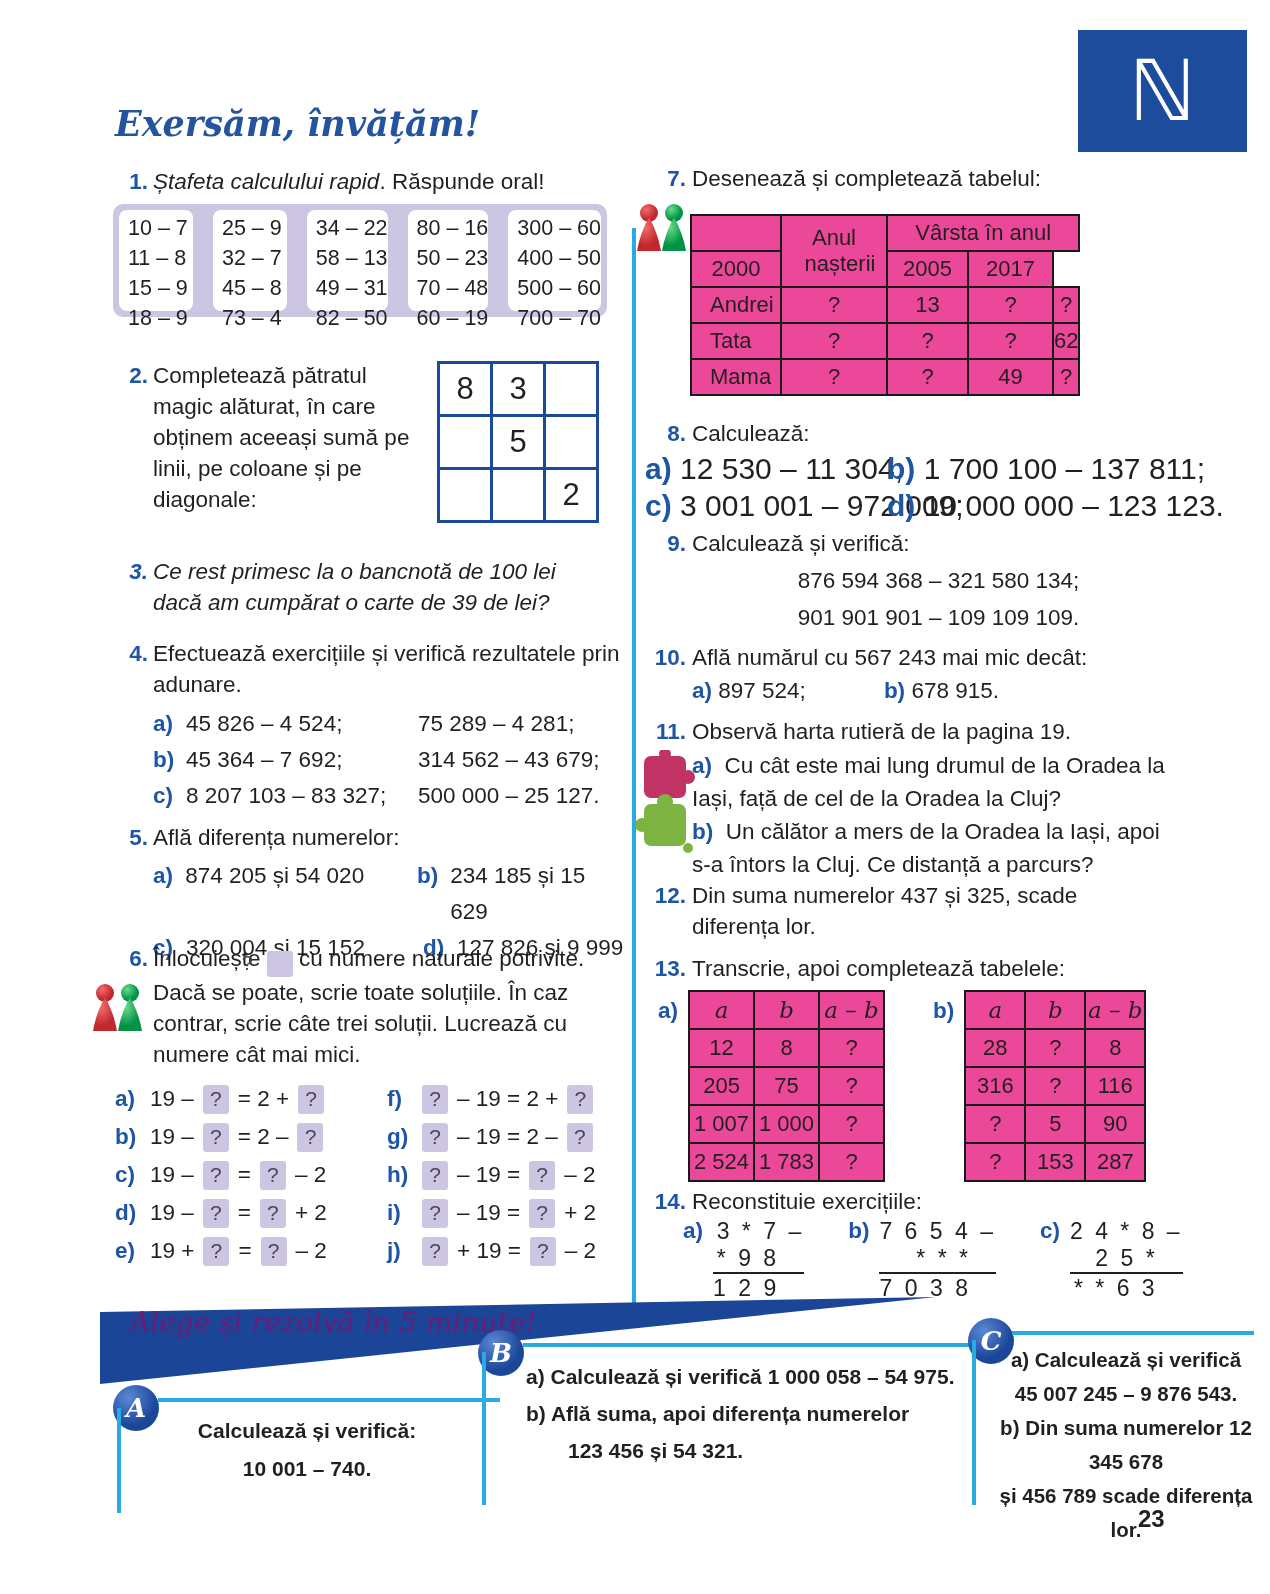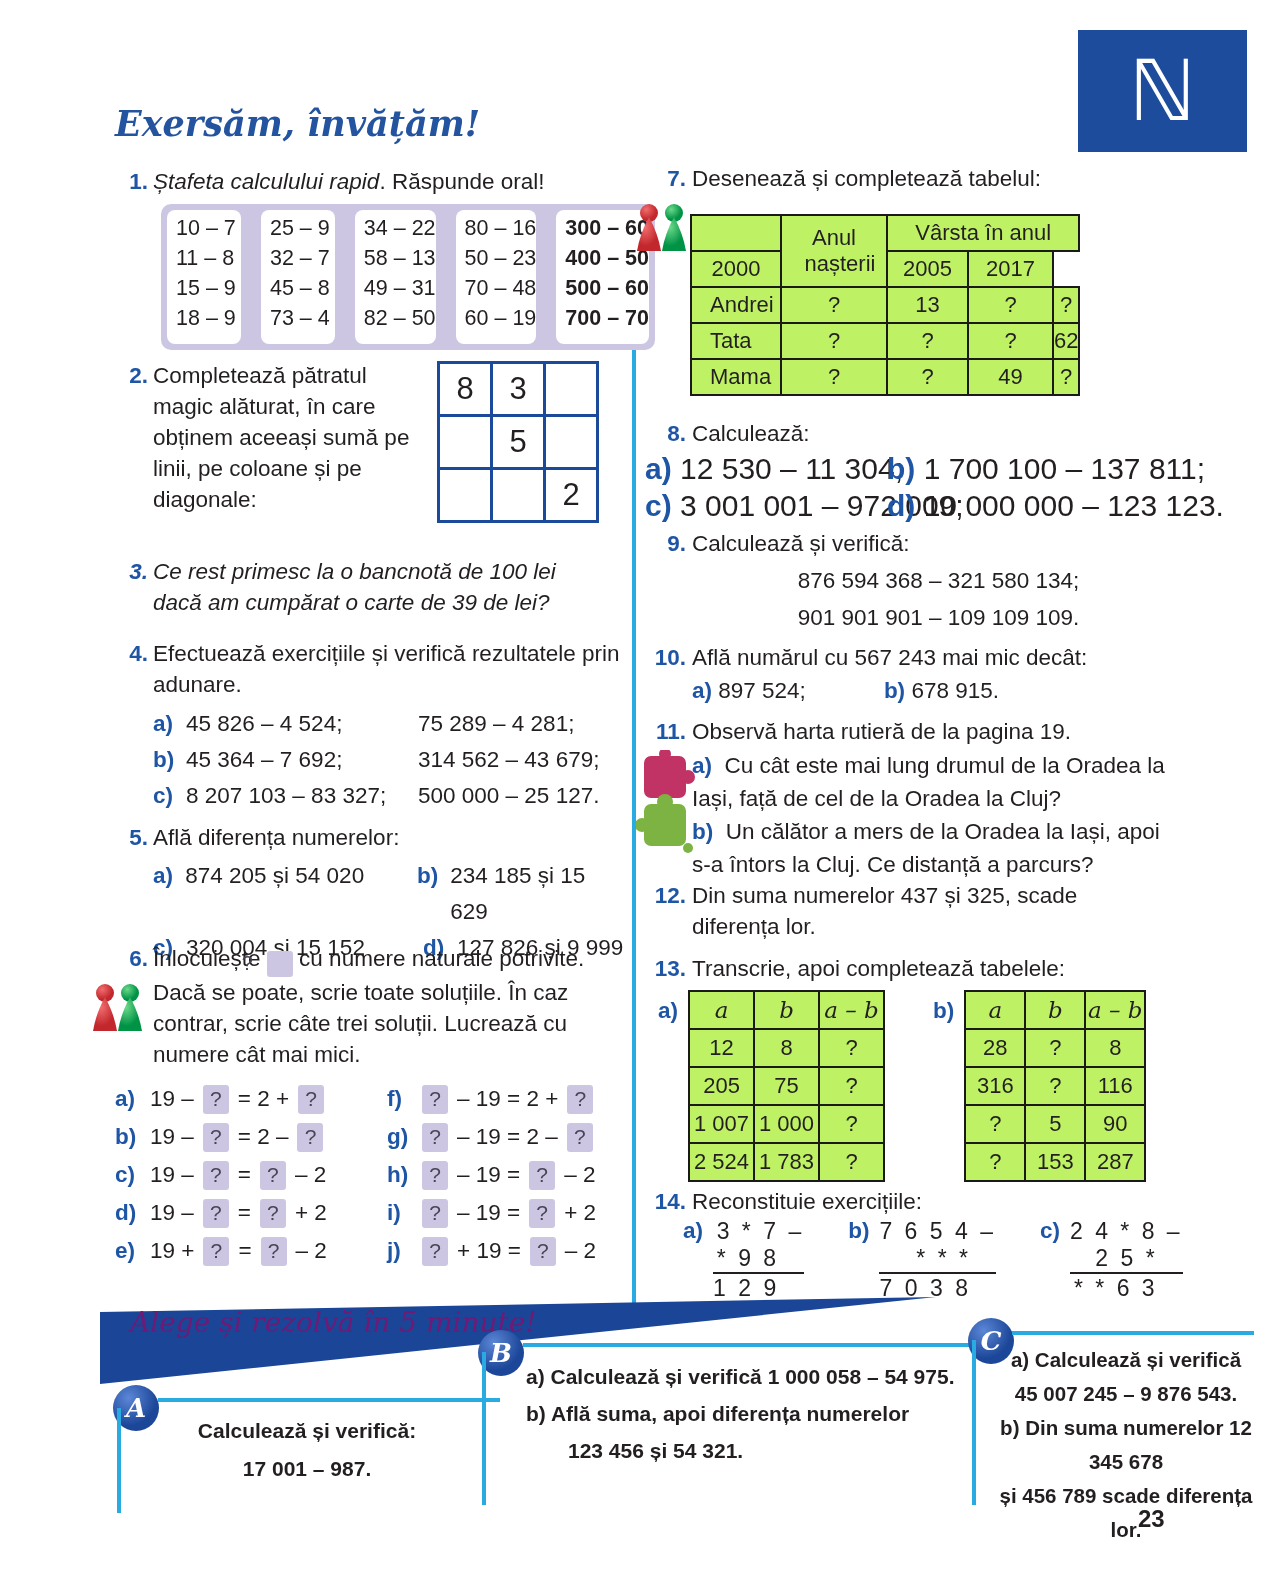--- a/index.html
+++ b/index.html
@@ -17,25 +17,25 @@
   .abs{position:absolute;}
   .lbl{color:var(--blue);font-weight:bold;}
   .exhead{font-size:22.5px;line-height:31px;padding-left:38px;text-indent:-38px;}
   .exhead .exnum{display:inline-block;width:33px;text-align:right;margin-right:5px;
     color:var(--blue);font-weight:bold;text-indent:0;}
   .exhead-r{font-size:22.5px;line-height:31px;padding-left:47px;text-indent:-47px;}
   .exhead-r .exnum{display:inline-block;width:41px;text-align:right;margin-right:6px;
     color:var(--blue);font-weight:bold;text-indent:0;}
   .it{font-style:italic;}
   
-  #ex1-panel{left:113px;top:204px;width:494px;height:146px;background:var(--lav);
-    border-radius:10px;display:flex;gap:20px;padding:6px;margin-left:48px;}
+  #ex1-panel{left:113px;top:204px;width:494px;height:113px;background:var(--lav);
+    border-radius:10px;display:flex;gap:20px;padding:6px;}
   .ex1-box{background:#fff;border-radius:8px;flex:1 1 0;padding:3px 0 0 9px;
     font-size:21.5px;line-height:30px;white-space:nowrap;}
-  .ex1-box.wide{flex:1.25 1 0;font-weight:bold;}
+  .ex1-box.wide{flex:1.25 1 0;}
   
   #magic{left:437px;top:361px;border-collapse:collapse;}
   #magic td{width:53px;height:53px;border:3px solid var(--navy);
     font-size:31px;text-align:center;vertical-align:middle;}
   
   .r4{display:flex;margin-left:38px;font-size:22.5px;line-height:36px;}
   .r4 .lb{width:33px;}
   .r4 .c1{width:232px;}
   .r5{display:flex;margin-left:38px;font-size:22.5px;line-height:36px;}
   .r5 .lb{width:33px;}
@@ -49,21 +49,21 @@
     align-items:center;justify-content:center;font-size:20px;color:#4a4556;
     border-radius:3px;vertical-align:-4px;}
   
   #eqs{left:115px;top:1080px;display:flex;gap:24px;}
   .eq-col{display:flex;flex-direction:column;}
   .eq-row{display:flex;align-items:center;gap:9px;height:38px;font-size:22.5px;width:248px;}
   .eq-row .lbl{width:26px;}
   
   table.book{border-collapse:collapse;}
   table.book td,table.book th{border:2px solid #1a1a1a;font-weight:normal;
-    font-size:22px;text-align:center;vertical-align:middle;background:#bef264;}
+    font-size:22px;text-align:center;vertical-align:middle;background:#ec4899;}
   td.ph{background:var(--lav2);}
   td.nb{border:none;background:transparent;}
   #table7{left:690px;top:214px;}
   #table7 .name{width:90px;text-align:left;padding-left:18px;}
   #table7 th{height:36px;}
   #table7 td{height:36px;}
   #table7 .c-anul{width:106px;}
   #table7 .c-y{width:81px;}
   #table7 .c-y3{width:85px;}
   .t13 td{height:38px;}
@@ -524,21 +524,21 @@
   <svg id="ribbon" class="abs" width="840" height="92" viewBox="0 0 840 92">
     <polygon points="0,17 836,2 0,89" fill="#1b4697"></polygon>
   </svg>
   <div id="ribbon-title" class="abs">Alege și rezolvă în 5 minute!</div>
 
   <div class="abc" style="left:113px;top:1385px;">A</div>
   <div class="cyan" style="left:158px;top:1398px;width:342px;height:4px;"></div>
   <div class="cyan" style="left:117px;top:1408px;width:4px;height:105px;"></div>
   <div class="btext" style="left:152px;top:1412px;width:310px;text-align:center;line-height:38px;">
     <div>Calculează și verifică:</div>
-    <div>17 001 – 987.</div>
+    <div>10 001 – 740.</div>
   </div>
 
   <div class="abc" style="left:478px;top:1330px;">B</div>
   <div class="cyan" style="left:523px;top:1343px;width:490px;height:4px;"></div>
   <div class="cyan" style="left:482px;top:1352px;width:4px;height:153px;"></div>
   <div class="btext" style="left:526px;top:1358px;width:494px;line-height:37px;">
     <div>a) Calculează și verifică 1 000 058 – 54 975.</div>
     <div>b) Află suma, apoi diferența numerelor</div>
     <div style="padding-left:42px;">123 456  și  54 321.</div>
   </div>

